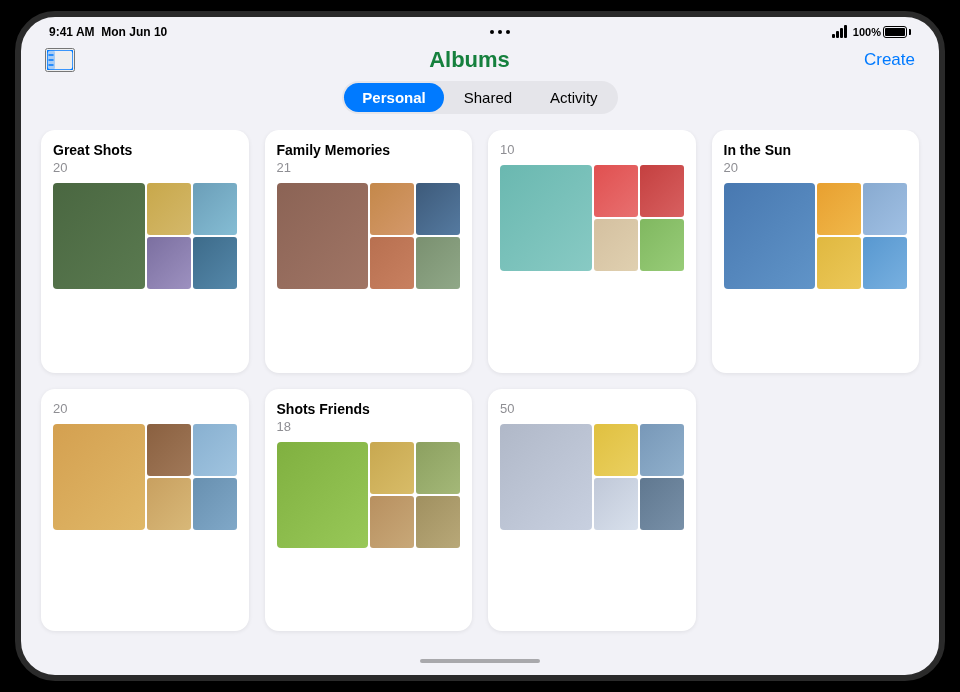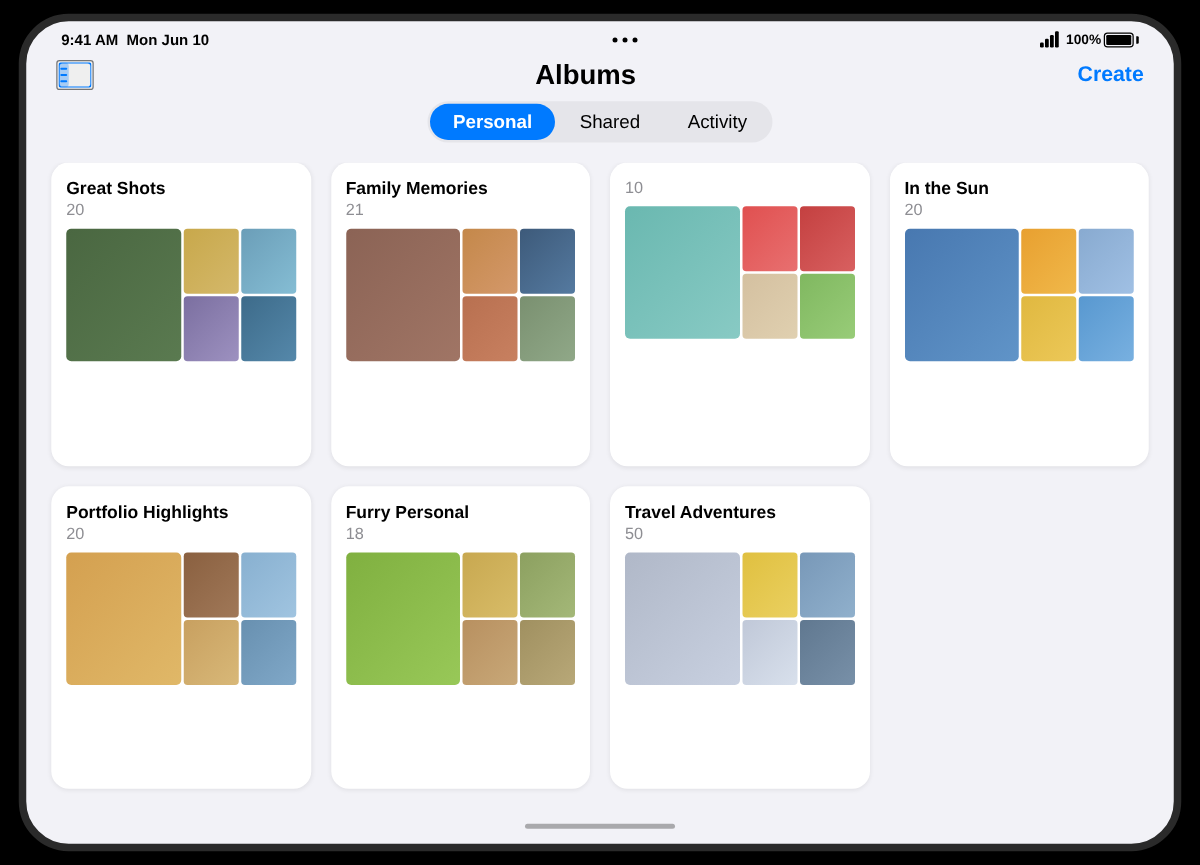--- a/index.html
+++ b/index.html
@@ -126,27 +126,27 @@
     }
 
     .sidebar-icon-svg {
       width: 26px;
       height: 20px;
     }
 
     .nav-title {
       font-size: 22px;
       font-weight: 700;
-      color: #000000;
+      color: #15803d;
     }
 
     .create-btn {
       font-size: 17px;
       color: #007aff;
-      font-weight: 700;
+      font-weight: 400;
       background: none;
       border: none;
       cursor: pointer;
       text-align: right;
     }
 
     
     .segment-container {
       display: flex;
       justify-content: center;
@@ -394,49 +394,47 @@
         <div class="right-grid" style="flex:1;">
           <div class="right-cell sun-2"></div>
           <div class="right-cell sun-3"></div>
           <div class="right-cell sun-4"></div>
           <div class="right-cell sun-5"></div>
         </div>
       </div>
     </div>
 
     <div class="album-card">
-      <div class="album-title">Portfolio Highlights</div>
       <div class="album-count">20</div>
       <div style="display:flex;gap:2px;height:106px;">
         <div class="left-large portfolio-1" style="width:50%;"></div>
         <div class="right-grid" style="flex:1;">
           <div class="right-cell portfolio-2"></div>
           <div class="right-cell portfolio-3"></div>
           <div class="right-cell portfolio-4"></div>
           <div class="right-cell portfolio-5"></div>
         </div>
       </div>
     </div>
 
     <div class="album-card">
-      <div class="album-title">Furry Personal</div>
+      <div class="album-title">Shots Friends</div>
       <div class="album-count">18</div>
       <div style="display:flex;gap:2px;height:106px;">
         <div class="left-large furry-1" style="width:50%;"></div>
         <div class="right-grid" style="flex:1;">
           <div class="right-cell furry-2"></div>
           <div class="right-cell furry-3"></div>
           <div class="right-cell furry-4"></div>
           <div class="right-cell furry-5"></div>
         </div>
       </div>
     </div>
 
     <div class="album-card">
-      <div class="album-title">Travel Adventures</div>
       <div class="album-count">50</div>
       <div style="display:flex;gap:2px;height:106px;">
         <div class="left-large travel-1" style="width:50%;"></div>
         <div class="right-grid" style="flex:1;">
           <div class="right-cell travel-2"></div>
           <div class="right-cell travel-3"></div>
           <div class="right-cell travel-4"></div>
           <div class="right-cell travel-5"></div>
         </div>
       </div>

